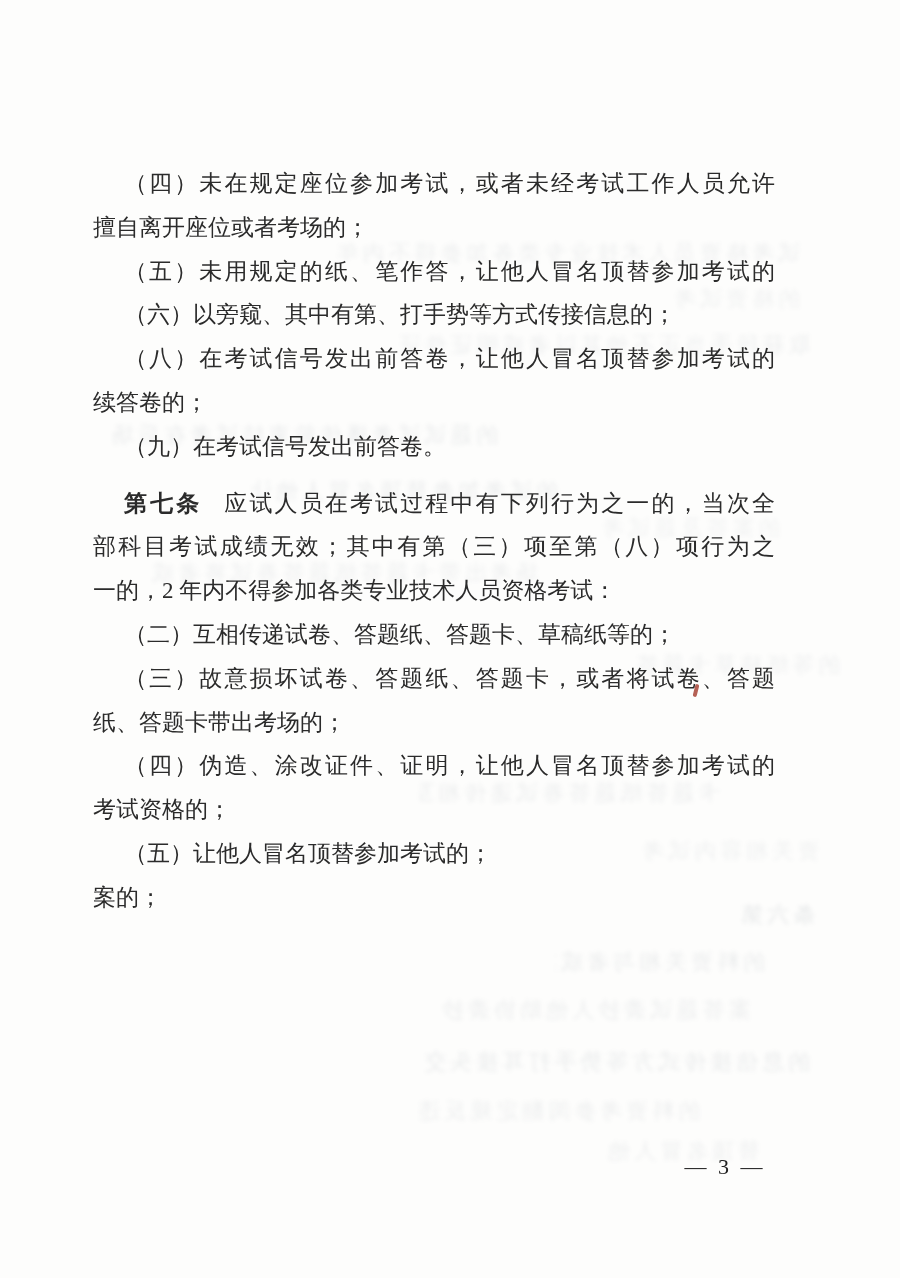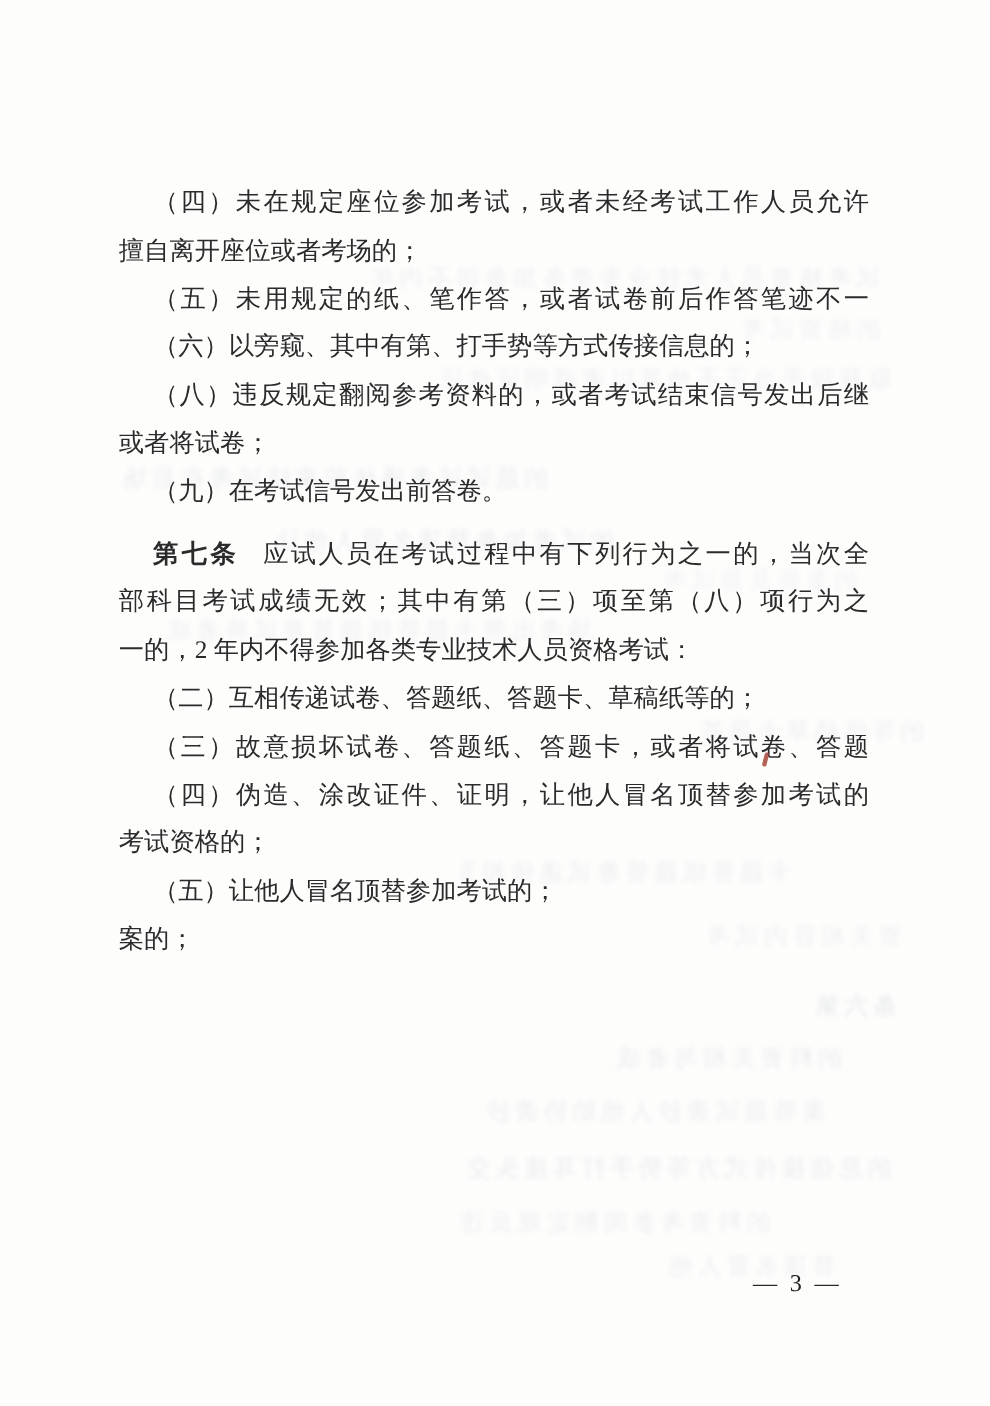--- a/index.html
+++ b/index.html
@@ -13,21 +13,21 @@
   .page {
     position: absolute;
     left: 0; top: 0;
     width: 900px;
     height: 1278px;
     background: #fdfdfc;
     overflow: hidden;
   }
   .textblock {
     position: absolute;
-    left: 108px;
+    left: 93px;
     top: 162px;
     width: 682px;
   }
   .line {
     position: relative;
     height: 43.8px;
     line-height: 43.8px;
     font-size: 23px;
     color: #2b2b2b;
     white-space: nowrap;
@@ -101,32 +101,33 @@
   <div class="bleed" style="top:900px;left:555px;width:260px;opacity:0.16">条六第</div>
   <div class="bleed" style="top:947px;left:555px;width:210px;opacity:0.12">的料资关相与者或案答</div>
   <div class="bleed" style="top:995px;left:330px;width:420px;opacity:0.11">案答题试袭抄人他助协袭抄</div>
   <div class="bleed" style="top:1047px;left:300px;width:510px;opacity:0.13">的息信接传式方等势手打耳接头交</div>
   <div class="bleed" style="top:1096px;left:140px;width:560px;opacity:0.10">的料资考参阅翻定规反违</div>
   <div class="bleed" style="top:1136px;left:600px;width:160px;opacity:0.10">替顶名冒人他</div>
 
   <div class="textblock">
     <div class="line indent fill">（四）未在规定座位参加考试，或者未经考试工作人员允许</div>
     <div class="line">擅自离开座位或者考场的；</div>
-    <div class="line indent fill">（五）未用规定的纸、笔作答，或者试卷前后作答笔迹不一</div>
+    <div class="line indent fill">（五）未用规定的纸、笔作答，让他人冒名顶替参加考试的</div>
     <div class="line indent">（六）以旁窥、其中有第、打手势等方式传接信息的；</div>
-    <div class="line indent fill">（八）违反规定翻阅参考资料的，或者考试结束信号发出后继</div>
-    <div class="line">或者将试卷；</div>
+    <div class="line indent fill">（八）在考试信号发出前答卷，让他人冒名顶替参加考试的</div>
+    <div class="line">续答卷的；</div>
     <div class="line indent">（九）在考试信号发出前答卷。</div>
     <div class="line indent fill space-before">
       <span class="bold">第七条</span><span>应试人员在考试过程中有下列行为之一的，当次全</span>
     </div>
     <div class="line fill">部科目考试成绩无效；其中有第（三）项至第（八）项行为之</div>
     <div class="line">一的，2 年内不得参加各类专业技术人员资格考试：</div>
     <div class="line indent">（二）互相传递试卷、答题纸、答题卡、草稿纸等的；</div>
     <div class="line indent fill">（三）故意损坏试卷、答题纸、答题卡，或者将试卷、答题</div>
+    <div class="line">纸、答题卡带出考场的；</div>
     <div class="line indent fill">（四）伪造、涂改证件、证明，让他人冒名顶替参加考试的</div>
     <div class="line">考试资格的；</div>
     <div class="line indent">（五）让他人冒名顶替参加考试的；</div>
     <div class="line">案的；</div>
   </div>
 
   <div class="speck"></div>
 
   <div class="pagenum">— 3 —</div>
 

